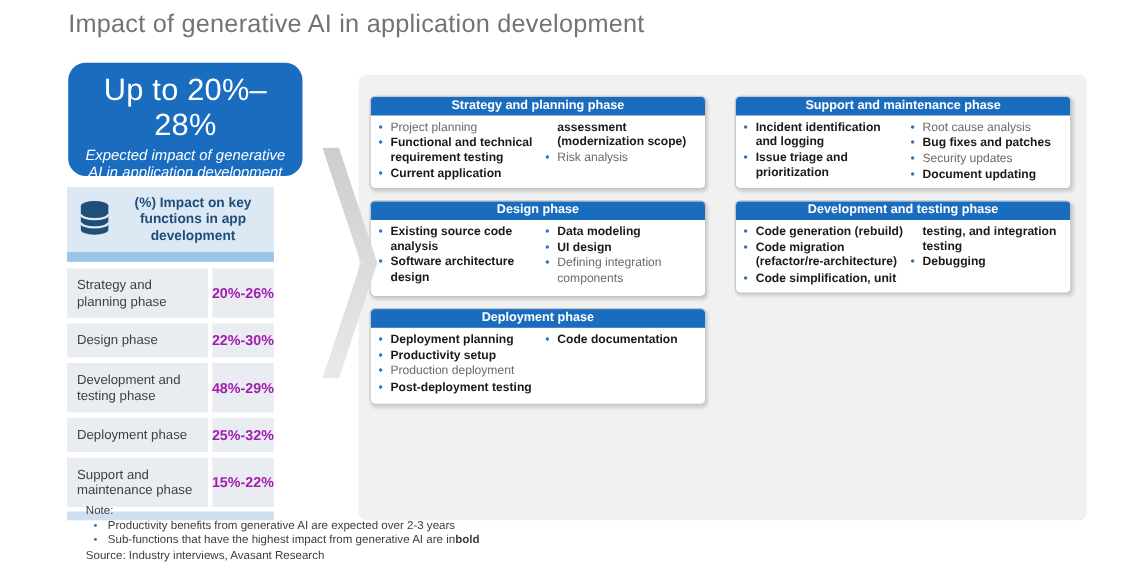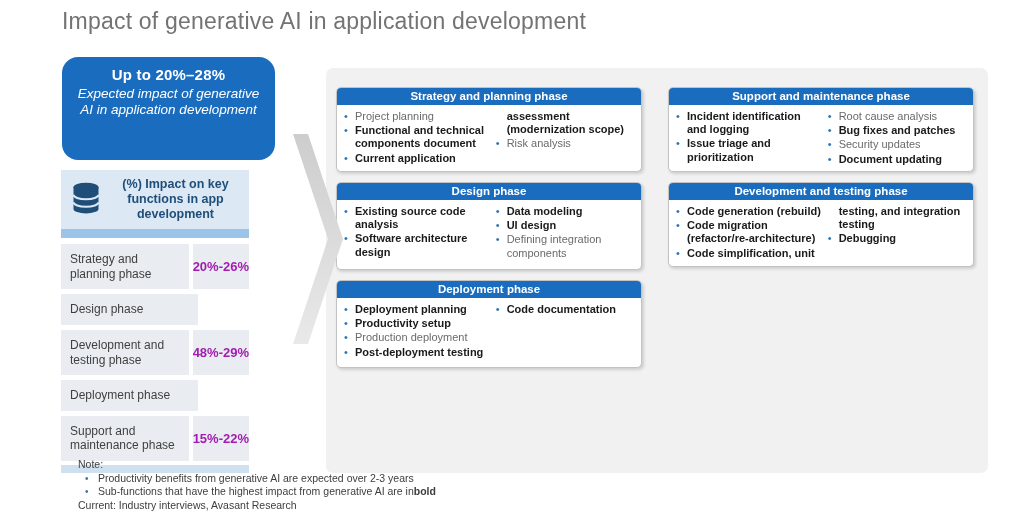--- a/index.html
+++ b/index.html
@@ -20,21 +20,21 @@
   .page-title{
     position:absolute;left:62px;top:8px;width:700px;
     font-size:23px;font-weight:400;color:#737373;letter-spacing:.2px;
   }
   
   .card{
     position:absolute;left:62px;top:57px;width:213px;height:103px;
     background:var(--accent-blue);border-radius:16px;color:#fff;
     text-align:center;padding:9px 10px 6px 10px;
   }
-  .card-headline{font-size:15px;font-weight:bold;letter-spacing:.2px;}
+  .card-headline{font-size:28px;font-weight:normal;letter-spacing:.2px;}
   .card-sub{font-size:13.5px;color:#ffffff;line-height:1.22;margin-top:3px;font-style:italic;}
   
   .itable{position:absolute;left:61px;top:170px;width:188px;}
   .itable-header{
     display:flex;align-items:center;gap:7px;background:var(--header-bg);
     padding:7px 6px 7px 10px;min-height:52px;
   }
   .itable-header .htxt{
     font-size:12.5px;font-weight:bold;color:var(--navy-text);
     line-height:1.2;text-align:center;flex:1;
@@ -115,27 +115,29 @@
     <span class="htxt">(%) Impact on key functions in app development</span>
   </div>
   <div class="accent-band"></div>
   <div>
       <div class="t-row">
         <div class="t-label">Strategy and planning phase</div>
         <div class="t-value">20%-26%</div>
       </div>
       <div class="t-row">
         <div class="t-label">Design phase</div>
+        <div class="t-value">22%-30%</div>
       </div>
       <div class="t-row">
         <div class="t-label">Development and testing phase</div>
         <div class="t-value">48%-29%</div>
       </div>
       <div class="t-row">
         <div class="t-label">Deployment phase</div>
+        <div class="t-value">25%-32%</div>
       </div>
       <div class="t-row">
         <div class="t-label">Support and maintenance phase</div>
         <div class="t-value">15%-22%</div>
       </div>
     </div>
   <div class="bottom-band"></div>
 </div>
 
 <div class="chevron"></div>
@@ -145,21 +147,21 @@
 <div class="phase-box pos-a">
   <div class="box-header">Strategy and planning phase</div>
   <div class="box-content">
       <div class="col">
         <div class="item">
           <span class="bullet">•</span>
           <span>Project planning</span>
         </div>
         <div class="item bold">
           <span class="bullet">•</span>
-          <span>Functional and technical components document</span>
+          <span>Functional and technical requirement testing</span>
         </div>
         <div class="item bold">
           <span class="bullet">•</span>
           <span>Current application</span>
         </div>
       </div>
       <div class="col">
         <div class="item bold">
           <span class="bullet"></span>
           <span>assessment (modernization scope)</span>
@@ -298,14 +300,14 @@
       <div class="note-item">
         <span class="nbullet">•</span>
         <span>Productivity benefits from generative AI are expected over 2-3 years</span>
       </div>
       <div class="note-item">
         <span class="nbullet">•</span>
         <span>Sub-functions that have the highest impact from generative AI are in </span>
         <b>bold</b>
       </div>
     </div>
-  <div>Current: Industry interviews, Avasant Research</div>
+  <div>Source: Industry interviews, Avasant Research</div>
 </div>
 
 </body></html>

